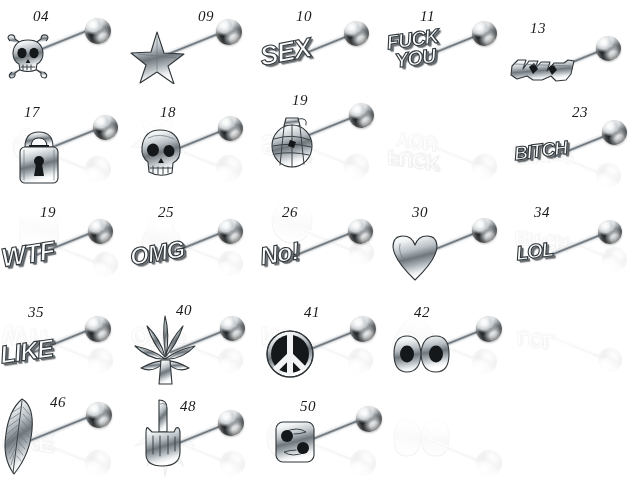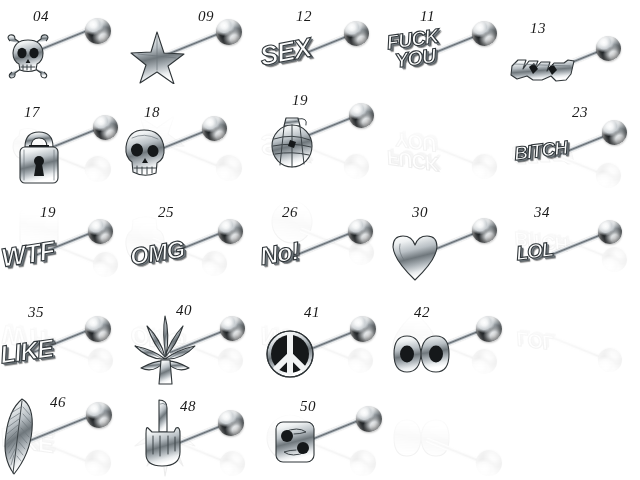--- a/index.html
+++ b/index.html
@@ -152,21 +152,21 @@
     <div class="reflection" style="top:96px;">
       <div class="ball" style="left:88px;top:15px;width:26px;height:26px;"></div>
       <div class="shaft" style="left:34px;top:50px;width:68px;"></div>
       <svg style="position:absolute;left:2px;top:24px;" width="56" height="56" viewBox="0 0 56 56">
           <path class="chrome-fill" d="M27 4 L34 25 L54 26 L38 38 L44 56 L27 44 L10 55 L16 37 L1 25 L21 24Z"></path>
         </svg>
     </div>
   </div>
 
   <div class="cell" style="left:256px;top:4px;">
-    <div class="num" style="left:40px;top:4px;">12</div>
+    <div class="num" style="left:40px;top:4px;">10</div>
     <div class="bar-wrap">
       <div class="shaft" style="left:36px;top:52px;width:66px;"></div>
       <div class="ball" style="left:88px;top:17px;width:25px;height:25px;"></div>
       <div class="wordcharm" style="left:4px;top:36px;font-size:27px;transform:rotate(-11deg);">SEX</div>
     </div>
     <div class="reflection" style="top:96px;">
       <div class="ball" style="left:88px;top:17px;width:25px;height:25px;"></div>
       <div class="shaft" style="left:36px;top:52px;width:66px;"></div>
       <div class="wordcharm" style="left:4px;top:36px;font-size:27px;transform:rotate(-11deg);">SEX</div>
     </div>
@@ -226,21 +226,21 @@
     </div>
     <div class="reflection" style="top:96px;">
       <div class="ball" style="left:93px;top:15px;width:25px;height:25px;"></div>
       <div class="shaft" style="left:44px;top:48px;width:62px;"></div>
       <svg style="position:absolute;left:14px;top:26px;" width="50" height="60" viewBox="0 0 50 60">
           <rect class="chrome-fill" x="6" y="21" width="38" height="36" rx="5"></rect>
         </svg>
     </div>
   </div>
 
-  <div class="cell" style="left:112px;top:100px;text-align:right;">
+  <div class="cell" style="left:128px;top:100px;text-align:right;">
     <div class="num" style="left:32px;top:4px;">18</div>
     <div class="bar-wrap">
       <div class="shaft" style="left:40px;top:50px;width:62px;"></div>
       <div class="ball" style="left:90px;top:16px;width:25px;height:25px;"></div>
       <svg class="charm" style="left:6px;top:26px;" width="56" height="56" viewBox="0 0 56 56">
         <path class="chrome-fill" d="M26 4 Q44 4 46 22 Q47 33 39 37 L38 47 Q26 52 15 46 L14 36 Q7 31 8 21 Q10 4 26 4Z"></path>
         <ellipse class="dark" cx="19" cy="24" rx="6" ry="6.5" transform="rotate(-12 19 24)"></ellipse>
         <ellipse class="dark" cx="35" cy="25" rx="5.5" ry="6" transform="rotate(-12 35 25)"></ellipse>
         <path class="dark" d="M27 32 l-3 5 h6Z"></path>
         <path class="ln" d="M16 42 h22 M19 40 v7 M24 41 v7 M29 41 v7 M34 41 v6"></path>

